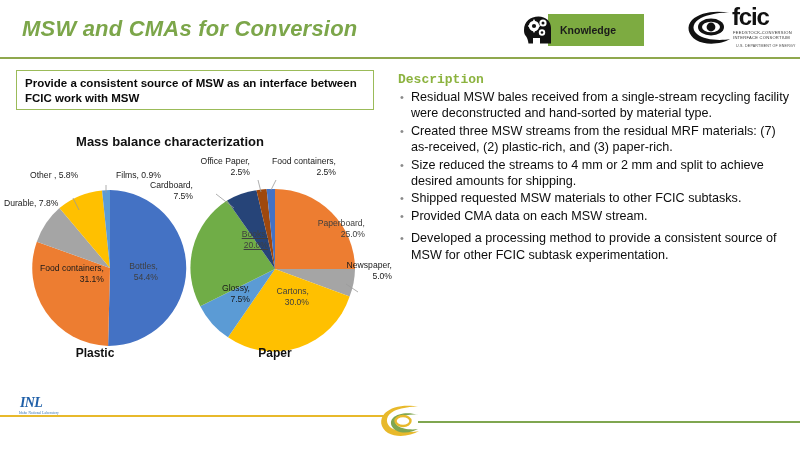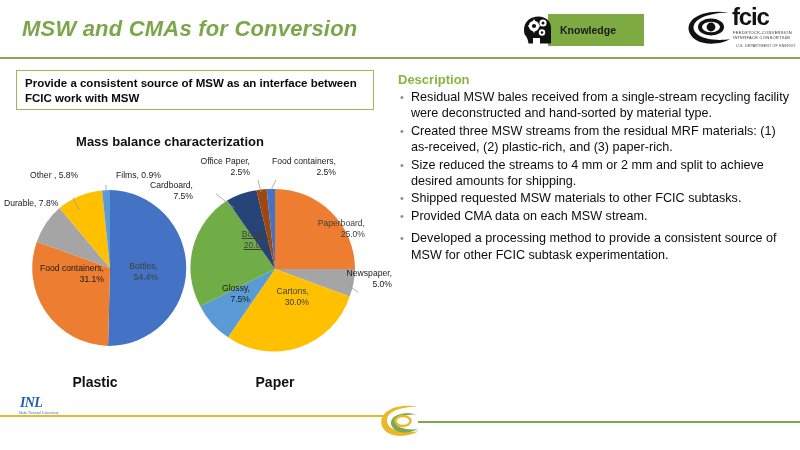--- a/index.html
+++ b/index.html
@@ -163,25 +163,24 @@
     left: 0px;
     top: 16px;
     width: 340px;
     text-align: center;
     font-size: 13px;
     font-weight: bold;
     color: #111;
   }
   .pie-caption {
     position: absolute;
-    font-size: 14px;
+    font-size: 12px;
     font-weight: bold;
     color: #111;
     text-align: center;
-    margin-top: 28px;
   }
   #caption-plastic { left: 50px;  top: 228px; width: 90px; }
   #caption-paper   { left: 230px; top: 228px; width: 90px; }
 
   .pie-label {
     position: absolute;
     font-size: 8.6px;
     color: #1a1a1a;
     line-height: 11px;
     white-space: nowrap;
@@ -200,20 +199,21 @@
     top: 72px;
     width: 396px;
     height: 312px;
   }
   .section-heading {
     font-size: 13px;
     font-weight: bold;
     color: #8CB33F;
     margin: 0 0 1px 0;
     line-height: 16px;
+    font-family: Liberation Mono, monospace;
   }
   .bullet-row {
     display: flex;
     align-items: flex-start;
     margin: 0 0 1px 0;
   }
   .bullet-dot {
     flex: 0 0 11px;
     font-size: 11px;
     line-height: 16px;
@@ -414,39 +414,39 @@
     <span>7.5%</span>
   </div>
   <div class="pie-label inner center" style="left:253px; top:168px; width:56px;">
     <span>Cartons,</span><br>
     <span>30.0%</span>
   </div>
   <div class="pie-label inner center" style="left:297px; top:100px; width:68px;">
     <span>Paperboard,</span><br>
     <span>25.0%</span>
   </div>
-  <div class="pie-label center" style="left:330px; top:150px; width:62px;">
+  <div class="pie-label center" style="left:330px; top:142px; width:62px;">
     <span>Newspaper,</span><br>
     <span>5.0%</span>
   </div>
 
   <div class="pie-caption" id="caption-paper">Paper</div>
 </div>
 
 <div id="right-panel">
 
   <div class="section-heading">Description</div>
   <div class="bullet-row">
     <div class="bullet-dot">•</div>
     <div class="bullet-text">Residual MSW bales received from a single-stream recycling facility were deconstructed and hand-sorted by material type.</div>
   </div>
 
   <div class="bullet-row">
     <div class="bullet-dot">•</div>
-    <div class="bullet-text">Created three MSW streams from the residual MRF materials: (1) as-received, (2) plastic-rich, and (3) paper-rich.</div>
+    <div class="bullet-text">Created three MSW streams from the residual MRF materials: (7) as-received, (2) plastic-rich, and (3) paper-rich.</div>
   </div>
   <div class="bullet-row">
     <div class="bullet-dot">•</div>
     <div class="bullet-text">Size reduced the streams to 4 mm or 2 mm and split to achieve desired amounts for shipping.</div>
   </div>
   <div class="bullet-row">
     <div class="bullet-dot">•</div>
     <div class="bullet-text">Shipped requested MSW materials to other FCIC subtasks.</div>
   </div>
 

